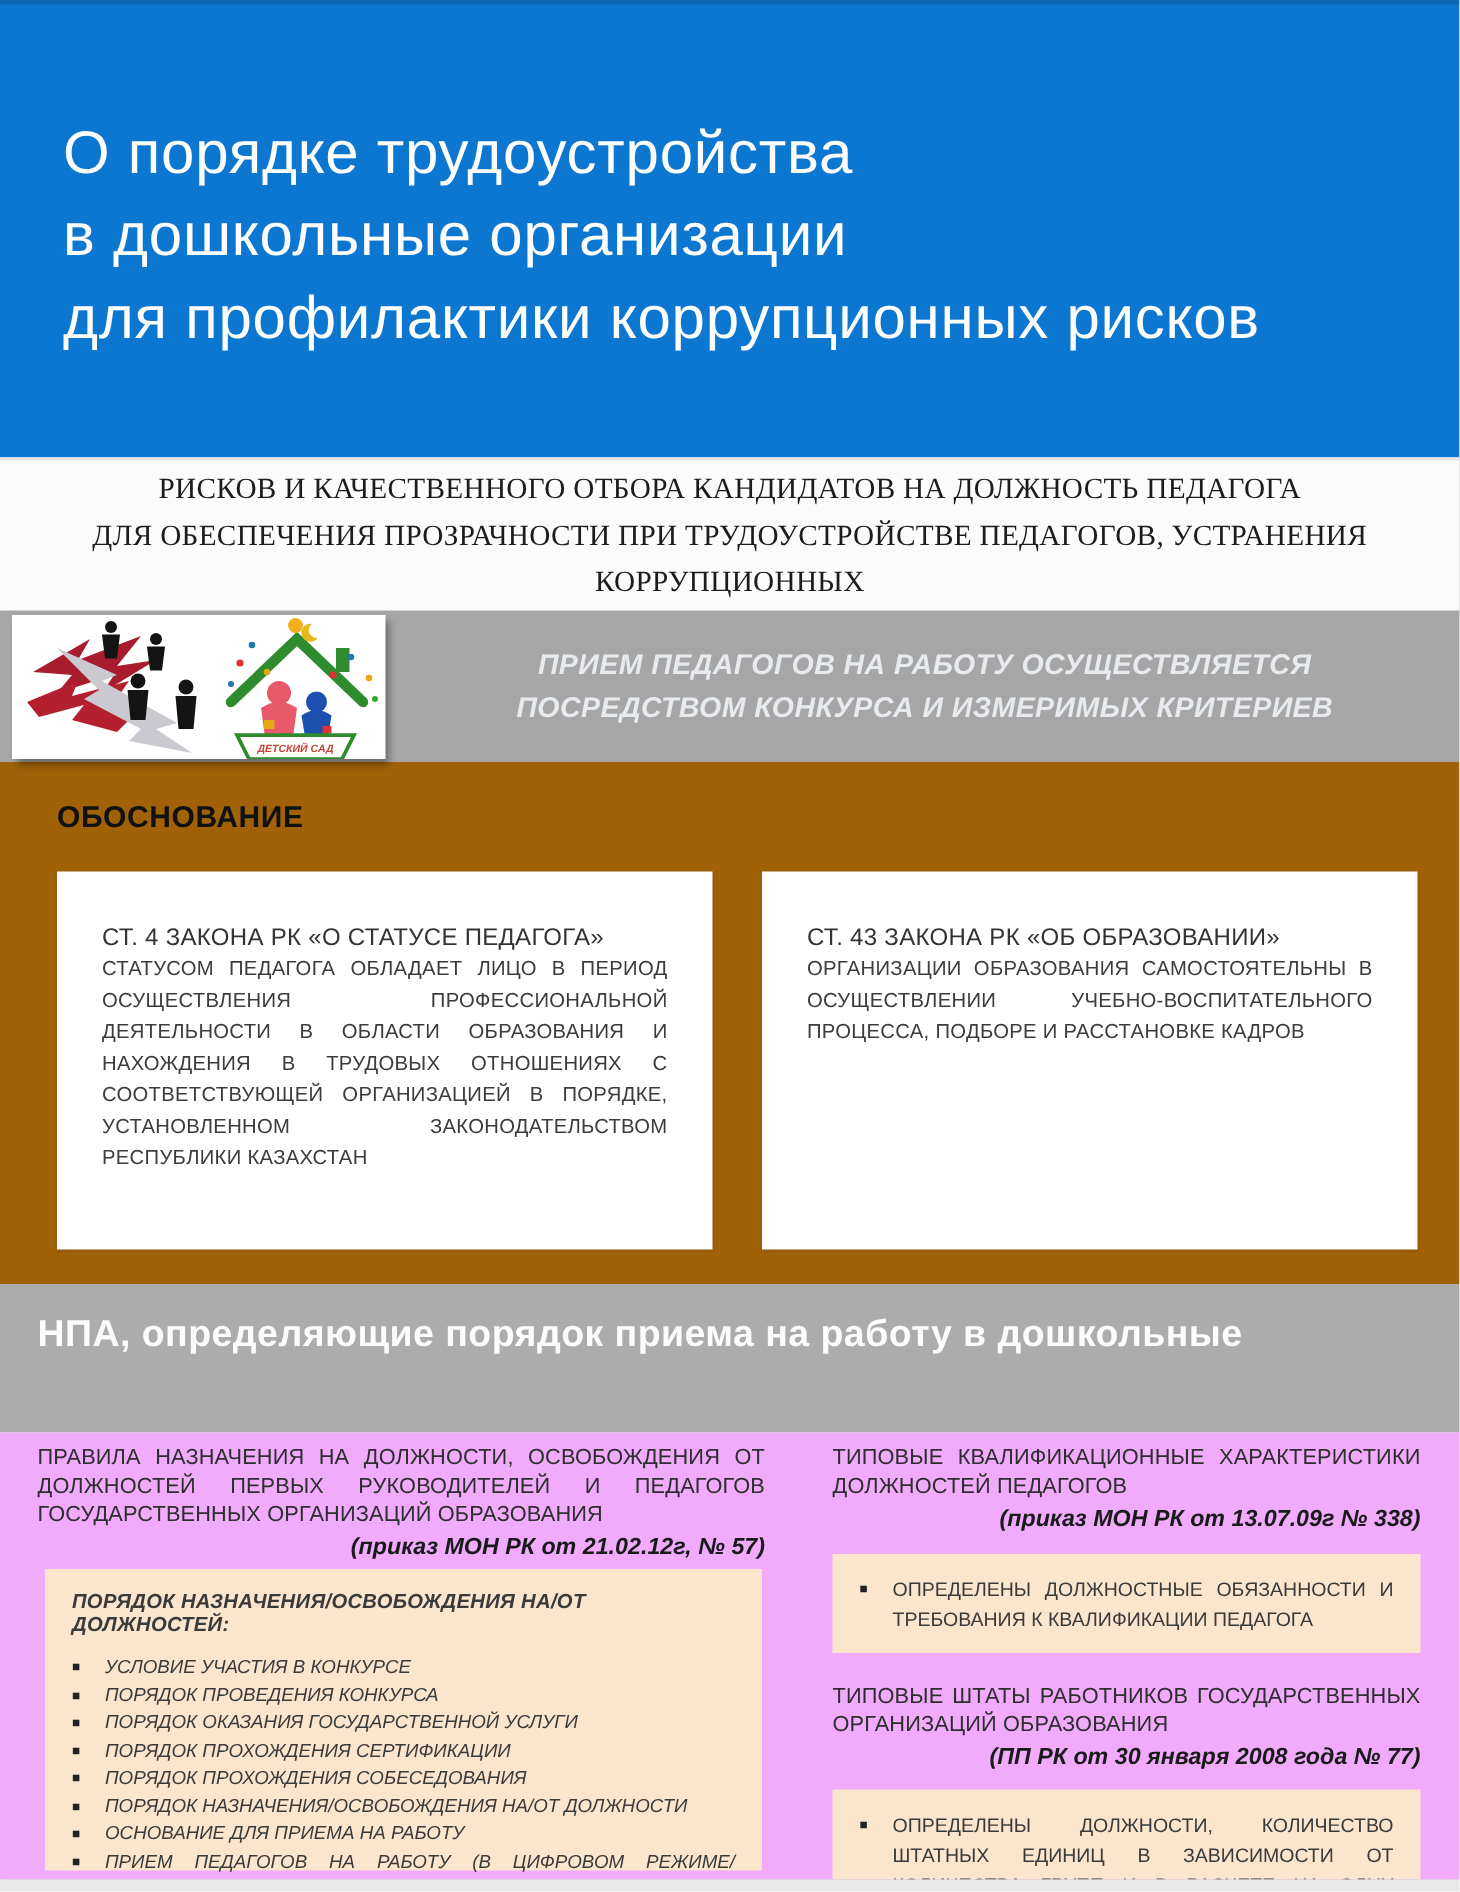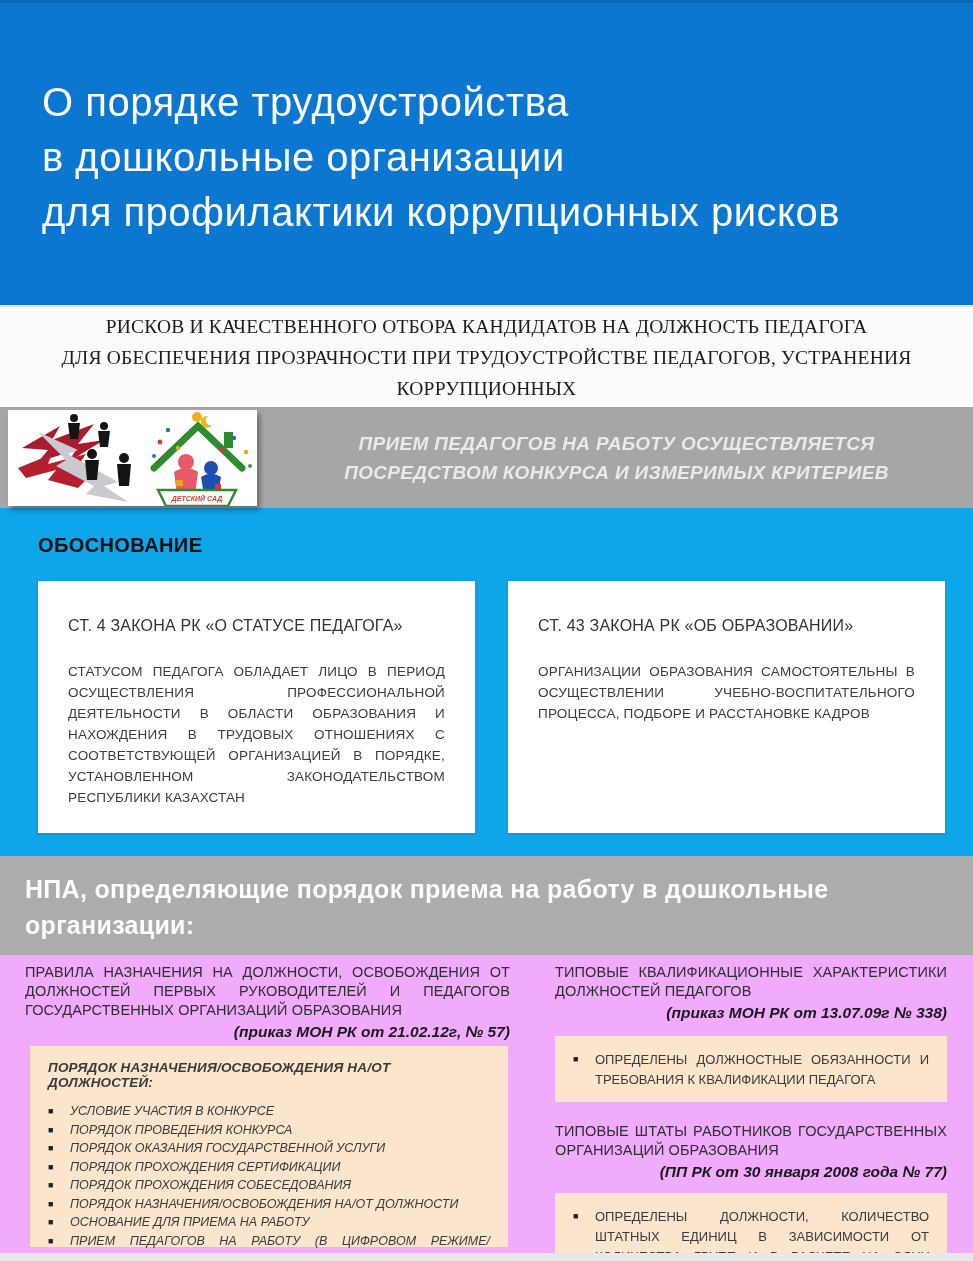--- a/index.html
+++ b/index.html
@@ -20,27 +20,27 @@
   
   .graybar { height:101px; background:#a6a6a6; position:relative;font-style:italic; }
   .art-card { position:absolute; left:8px; top:3px; width:249px; height:96px; background:#ffffff;
               box-shadow:3px 4px 5px rgba(0,0,0,.35); }
   .graybar-text { position:absolute; left:280px; right:20px; top:0; height:100%;
                   display:flex; flex-direction:column; justify-content:center; align-items:center; }
   .graybar-text .g-line { color:#e7eaee; font-weight:bold; font-size:19px; line-height:29px;
                           text-align:center; letter-spacing:.3px; }
 
   
-  .justif { height:348px; background:#0ea5e9; padding:26px 28px 0 38px; }
+  .justif { height:348px; background:#a16207; padding:26px 28px 0 38px; }
   .justif-heading { font-size:20px; font-weight:bold; color:#111; letter-spacing:.4px; }
   .cards { display:flex; gap:33px; margin-top:24px; }
   .card { width:437px; height:252px; background:#ffffff; box-shadow:0 1px 3px rgba(0,0,0,.14);
           padding:36px 30px 16px 30px; }
   .card-title { font-size:16px; color:#333; letter-spacing:.2px; }
-  .card-body { margin-top:26px; font-size:13.5px; line-height:21px; color:#3c3c3c;
+  .card-body { font-size:13.5px; line-height:21px; color:#3c3c3c;
                text-align:justify; letter-spacing:.2px; }
 
   
   .npa { height:99px; background:#acacac; padding:15px 14px 0 25px; }
   .npa .n-line { color:#fcfcfc; font-weight:bold; font-size:25px; line-height:36px; letter-spacing:.3px; }
 
   
   .bottom { position:relative; height:306px; background:#f0abfc; }
   .col-left  { position:absolute; left:25px;  top:8px; width:485px; }
   .col-right { position:absolute; left:555px; top:8px; width:392px; }
@@ -141,21 +141,20 @@
       </div>
       <div class="card">
         <div class="card-title">СТ. 43 ЗАКОНА РК «ОБ ОБРАЗОВАНИИ»</div>
         <div class="card-body">ОРГАНИЗАЦИИ ОБРАЗОВАНИЯ САМОСТОЯТЕЛЬНЫ В ОСУЩЕСТВЛЕНИИ УЧЕБНО-ВОСПИТАТЕЛЬНОГО ПРОЦЕССА, ПОДБОРЕ И РАССТАНОВКЕ КАДРОВ</div>
       </div>
     </div>
   </div>
 
   <div class="npa">
     <div class="n-line">НПА, определяющие порядок приема на работу в дошкольные</div>
-    <div class="n-line">организации:</div>
   </div>
 
   <div class="bottom">
 
     <div class="col-left">
       <div class="doc-heading">ПРАВИЛА НАЗНАЧЕНИЯ НА ДОЛЖНОСТИ, ОСВОБОЖДЕНИЯ ОТ ДОЛЖНОСТЕЙ ПЕРВЫХ РУКОВОДИТЕЛЕЙ И ПЕДАГОГОВ ГОСУДАРСТВЕННЫХ ОРГАНИЗАЦИЙ ОБРАЗОВАНИЯ</div>
       <div class="attribution">(приказ МОН РК от 21.02.12г, № 57)</div>
       <div class="obox obox-left">
         <div class="obox-title">ПОРЯДОК НАЗНАЧЕНИЯ/ОСВОБОЖДЕНИЯ НА/ОТ ДОЛЖНОСТЕЙ:</div>
         <ul class="blist">

